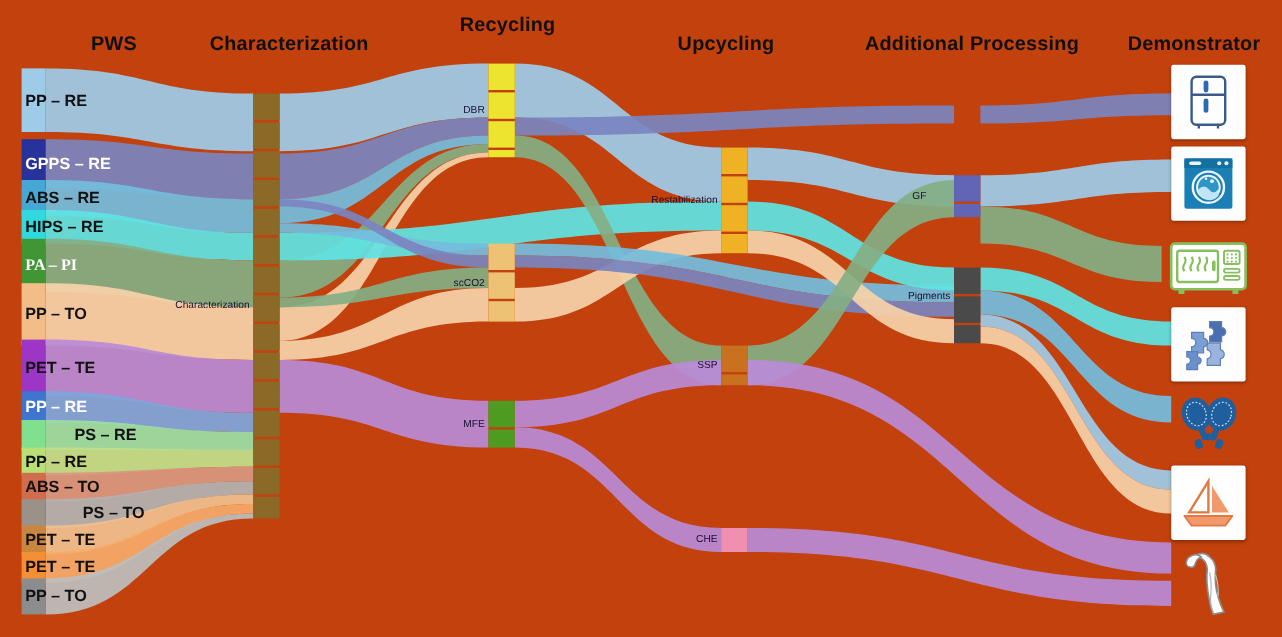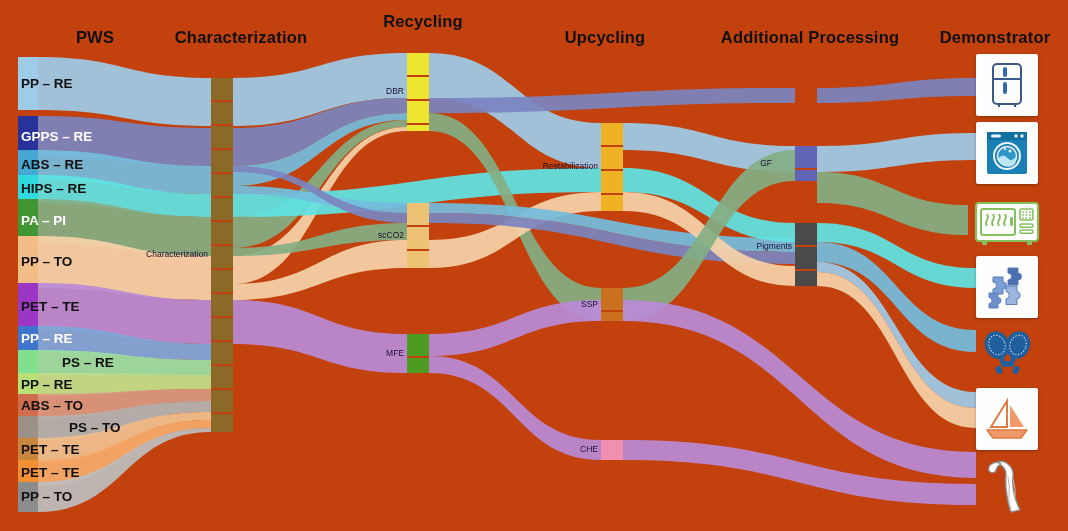--- a/index.html
+++ b/index.html
@@ -143,21 +143,21 @@
       <div class="col-header" style="left: 363px; top: 12px; width: 120px;">Recycling</div>
       <div class="col-header" style="left: 545px; top: 28px; width: 120px;">Upcycling</div>
       <div class="col-header" style="left: 705px; top: 28px; width: 210px;">Additional Processing</div>
       <div class="col-header" style="left: 930px; top: 28px; width: 130px;">Demonstrator</div>
     </div>
   <div id="srclabels-layer">
       <div class="src-label" style="left: 21px; top: 76.5px; color: rgb(17, 17, 17);">PP – RE</div>
       <div class="src-label" style="left: 21px; top: 129.5px; color: rgb(255, 255, 255);">GPPS – RE</div>
       <div class="src-label" style="left: 21px; top: 158px; color: rgb(17, 17, 17);">ABS – RE</div>
       <div class="src-label" style="left: 21px; top: 182px; color: rgb(17, 17, 17);">HIPS – RE</div>
-      <div class="src-label" style="left: 21px; top: 214px; color: rgb(255, 255, 255);">PA – PI</div>
+      <div class="src-label" style="left: 21px; top: 214px; color: rgb(255, 255, 255); font-family: Liberation Serif, serif;">PA – PI</div>
       <div class="src-label" style="left: 21px; top: 255px; color: rgb(17, 17, 17);">PP – TO</div>
       <div class="src-label" style="left: 21px; top: 299.5px; color: rgb(17, 17, 17);">PET – TE</div>
       <div class="src-label" style="left: 21px; top: 332px; color: rgb(255, 255, 255);">PP – RE</div>
       <div class="src-label" style="left: 21px; top: 355.5px; color: rgb(17, 17, 17); margin-left: 41px;">PS – RE</div>
       <div class="src-label" style="left: 21px; top: 377.5px; color: rgb(17, 17, 17);">PP – RE</div>
       <div class="src-label" style="left: 21px; top: 399px; color: rgb(17, 17, 17); text-align: center;">ABS – TO</div>
       <div class="src-label" style="left: 21px; top: 421px; color: rgb(17, 17, 17); padding-left: 48px;">PS – TO</div>
       <div class="src-label" style="left: 21px; top: 443px; color: rgb(17, 17, 17);">PET – TE</div>
       <div class="src-label" style="left: 21px; top: 466px; color: rgb(17, 17, 17);">PET – TE</div>
       <div class="src-label" style="left: 21px; top: 490px; color: rgb(17, 17, 17);">PP – TO</div>

